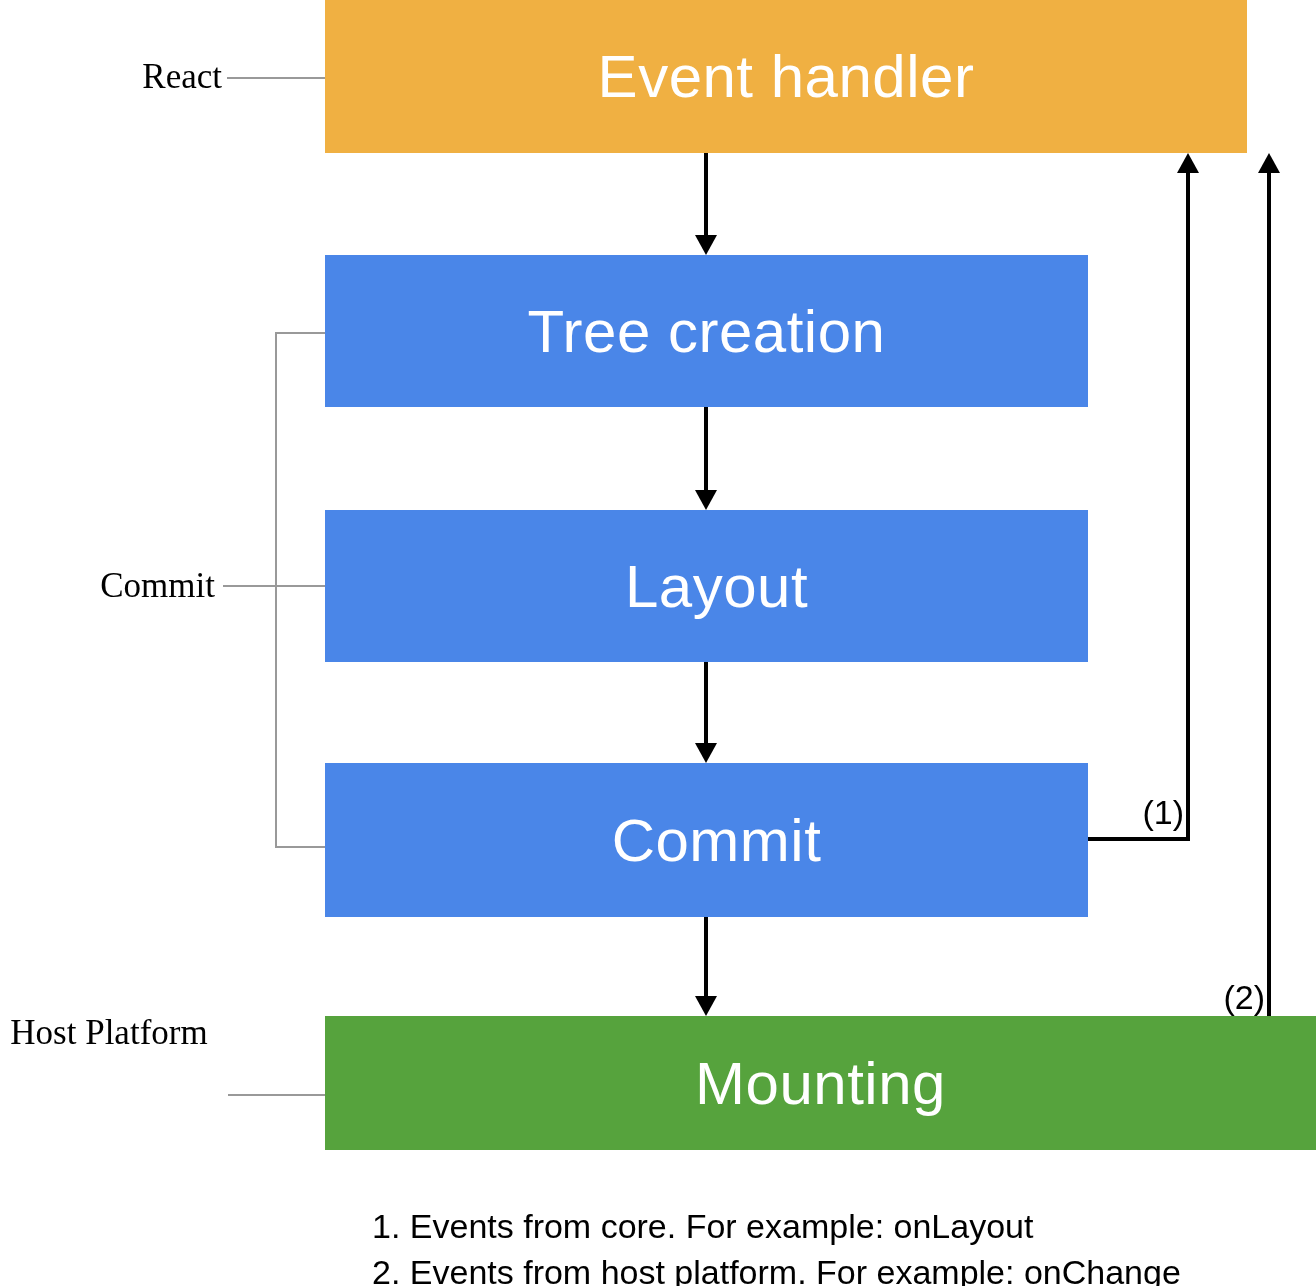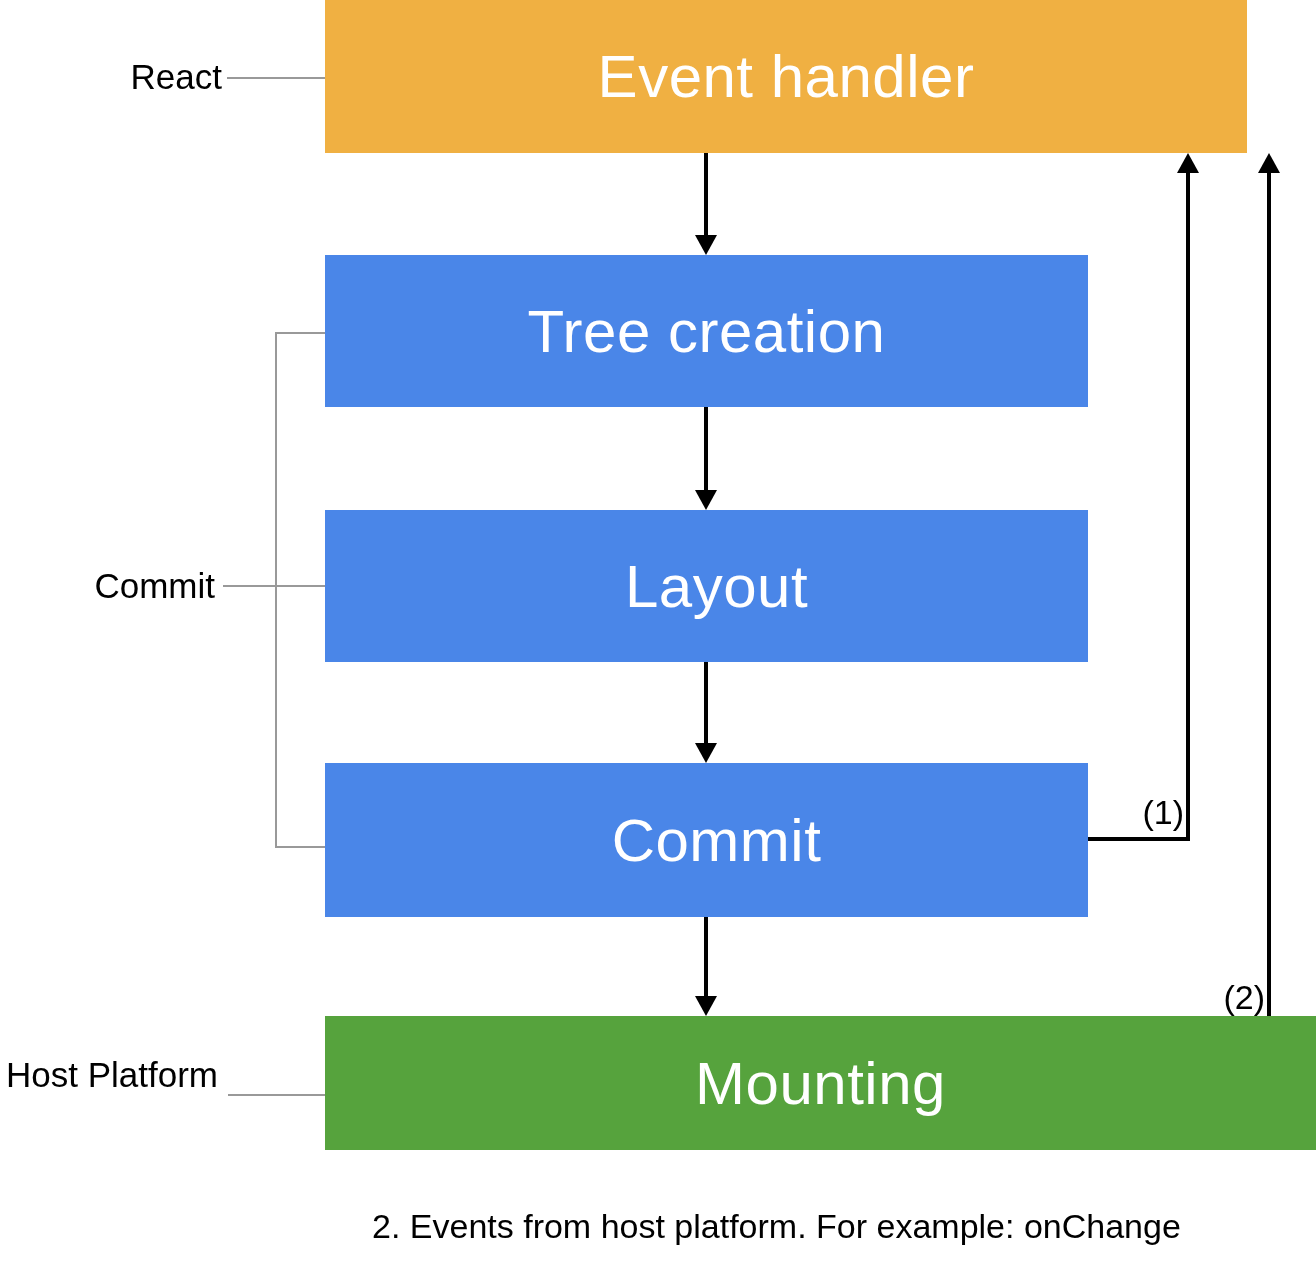--- a/index.html
+++ b/index.html
@@ -28,24 +28,25 @@
   .box-commit  { left: 325px; top: 763px;  width: 763px; height: 154px; padding-left: 20px; }
   .box-mount   { left: 325px; top: 1016px; width: 991px; height: 134px; }
 
   .side-label {
     position: absolute;
     left: 0;
     font-size: 35px;
     color: #000000;
     line-height: 42px;
     text-align: right;
+    font-family: Liberation Serif, serif;
   }
   .lbl-react { width: 222px; top: 56px; }
   .lbl-fabric { width: 215px; top: 565px; }
-  .lbl-host { width: 218px; top: 1054px; }
+  .lbl-host { width: 218px; top: 1012px; text-align: center; }
 
   .gray-line { position: absolute; background: #999999; }
   .gl-react  { left: 227px; top: 77px;   width: 98px;  height: 2px; }
   .gl-fabric { left: 223px; top: 585px;  width: 102px; height: 2px; }
   .gl-host   { left: 228px; top: 1094px; width: 97px;  height: 2px; }
   .gl-brk-v  { left: 275px; top: 332px;  width: 2px;   height: 516px; }
   .gl-brk-t  { left: 275px; top: 332px;  width: 50px;  height: 2px; }
   .gl-brk-b  { left: 275px; top: 846px;  width: 50px;  height: 2px; }
 
   .arrow-down { position: absolute; width: 22px; }
@@ -156,16 +157,17 @@
 
   <div class="arrow-up au-2">
     <div class="head"></div>
     <div class="shaft"></div>
   </div>
 
   <div class="arrow-label al-1">(1)</div>
   <div class="arrow-label al-2">(2)</div>
 
   <div class="footnotes">
+    <div>1. Events from core. For example: onLayout</div>
     <div>2. Events from host platform. For example: onChange</div>
   </div>
 
 </div>
 
 </body></html>

